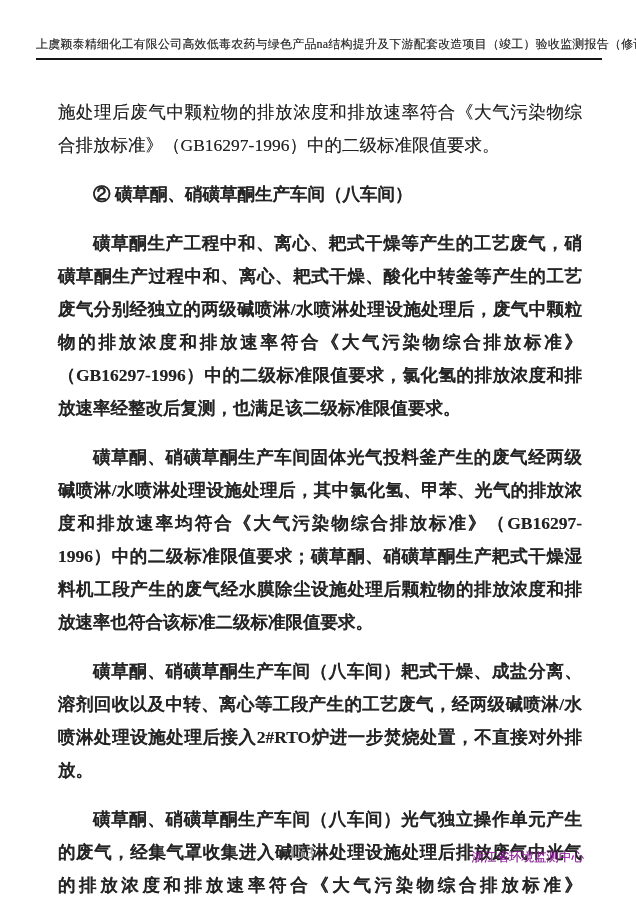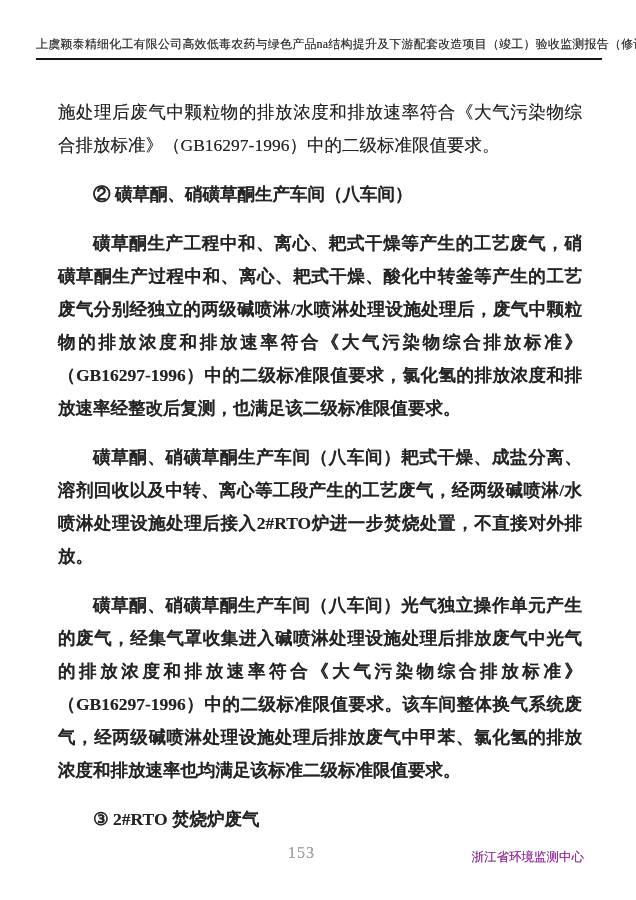--- a/index.html
+++ b/index.html
@@ -72,20 +72,21 @@
 <div class="page">
 
   <div class="running-header scan">
     <span>上虞颖泰精细化工有限公司高效低毒农药与绿色产品na结构提升及下游配套改造项目（竣工）验收监测报告（修订版）</span>
   </div>
 
   <div class="doc-body scan">
     <p class="flush">施处理后废气中颗粒物的排放浓度和排放速率符合《大气污染物综合排放标准》（GB16297-1996）中的二级标准限值要求。</p>
     <p class="indent">② 磺草酮、硝磺草酮生产车间（八车间）</p>
     <p class="indent">磺草酮生产工程中和、离心、耙式干燥等产生的工艺废气，硝磺草酮生产过程中和、离心、耙式干燥、酸化中转釜等产生的工艺废气分别经独立的两级碱喷淋/水喷淋处理设施处理后，废气中颗粒物的排放浓度和排放速率符合《大气污染物综合排放标准》（GB16297-1996）中的二级标准限值要求，氯化氢的排放浓度和排放速率经整改后复测，也满足该二级标准限值要求。</p>
+    <p class="indent">磺草酮、硝磺草酮生产车间固体光气投料釜产生的废气经两级碱喷淋/水喷淋处理设施处理后，其中氯化氢、甲苯、光气的排放浓度和排放速率均符合《大气污染物综合排放标准》（GB16297-1996）中的二级标准限值要求；磺草酮、硝磺草酮生产耙式干燥湿料机工段产生的废气经水膜除尘设施处理后颗粒物的排放浓度和排放速率也符合该标准二级标准限值要求。</p>
     <p class="indent">磺草酮、硝磺草酮生产车间（八车间）耙式干燥、成盐分离、溶剂回收以及中转、离心等工段产生的工艺废气，经两级碱喷淋/水喷淋处理设施处理后接入2#RTO炉进一步焚烧处置，不直接对外排放。</p>
     <p class="indent">磺草酮、硝磺草酮生产车间（八车间）光气独立操作单元产生的废气，经集气罩收集进入碱喷淋处理设施处理后排放废气中光气的排放浓度和排放速率符合《大气污染物综合排放标准》（GB16297-1996）中的二级标准限值要求。该车间整体换气系统废气，经两级碱喷淋处理设施处理后排放废气中甲苯、氯化氢的排放浓度和排放速率也均满足该标准二级标准限值要求。</p>
     <p class="indent">③ 2#RTO 焚烧炉废气</p>
 
   </div>
 
   <div class="footer-page-number scan">153</div>
 
   <div class="footer-org scan">浙江省环境监测中心</div>
 

